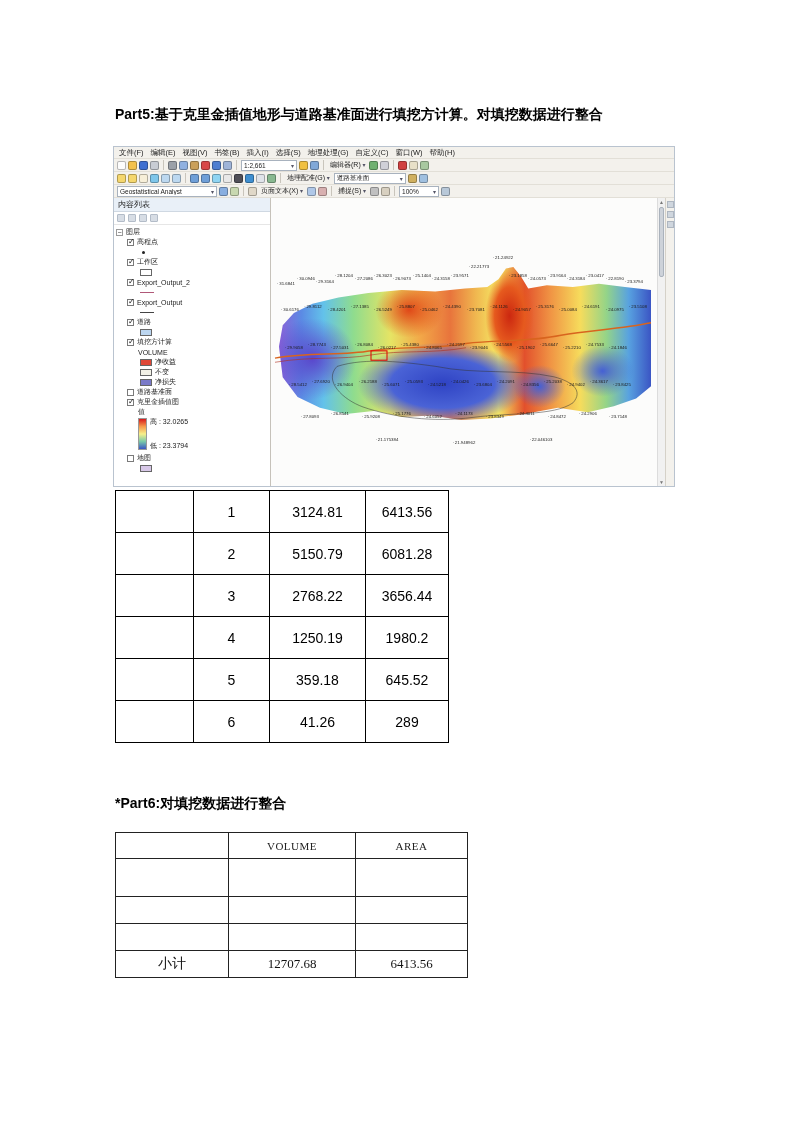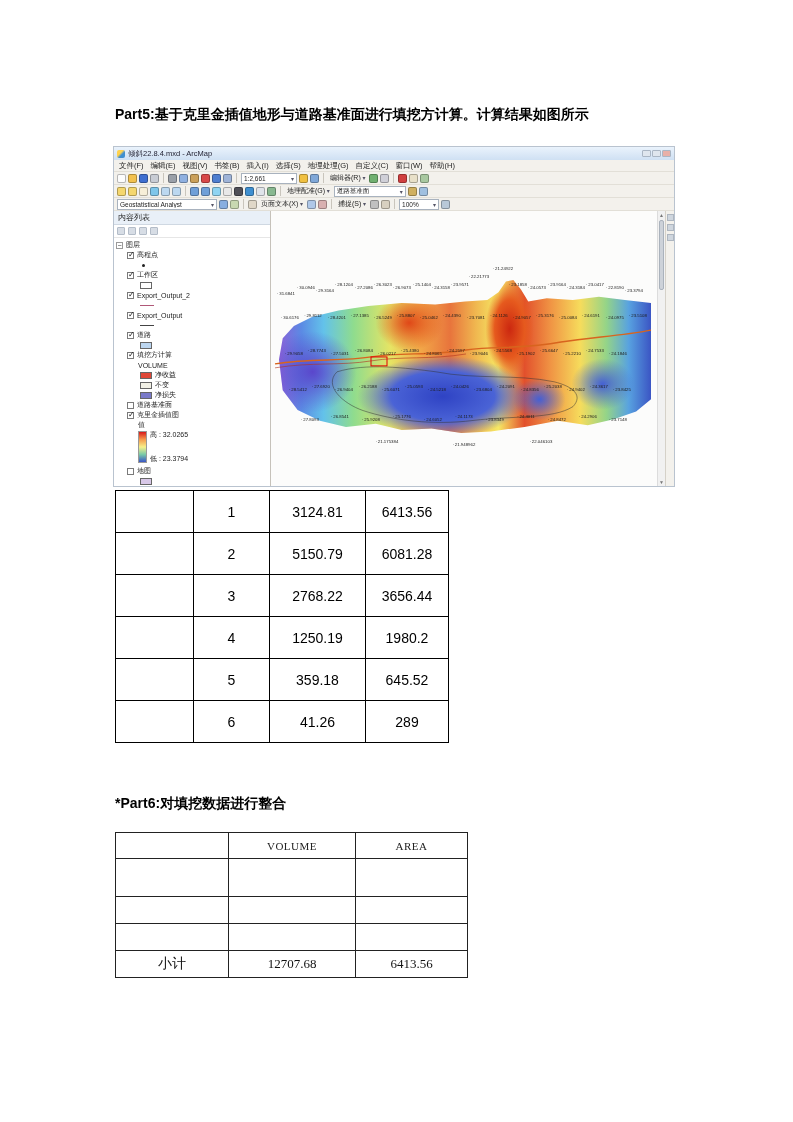--- a/index.html
+++ b/index.html
@@ -89,32 +89,23 @@
   .t2 tr:nth-child(2) td { height:38px; }
   .t2 tr:nth-child(3) td, .t2 tr:nth-child(4) td, .t2 tr:nth-child(5) td { height:27px; }
   .t2 tr:nth-child(6) td { height:42px; }
   .t2 .cn { font-family:"Liberation Sans",sans-serif; font-size:14px; }
 </style>
 </head>
 <body>
 
 <div class="page">
 
-  <div class="part-title" id="part5-title">Part5:基于克里金插值地形与道路基准面进行填挖方计算。计算结果如图所示</div>
+  <div class="part-title" id="part5-title">Part5:基于克里金插值地形与道路基准面进行填挖方计算。对填挖数据进行整合</div>
 
   <div class="arcmap">
-    <div class="titlebar">
-      <span class="app-icon"></span>
-      <span class="wtitle">倾斜22.8.4.mxd - ArcMap</span>
-      <span class="winbtns">
-        <span class="wbtn"></span>
-        <span class="wbtn"></span>
-        <span class="wbtn close"></span>
-      </span>
-    </div>
     <div class="menubar">
         <span class="menu-item">文件(F)</span>
         <span class="menu-item">编辑(E)</span>
         <span class="menu-item">视图(V)</span>
         <span class="menu-item">书签(B)</span>
         <span class="menu-item">插入(I)</span>
         <span class="menu-item">选择(S)</span>
         <span class="menu-item">地理处理(G)</span>
         <span class="menu-item">自定义(C)</span>
         <span class="menu-item">窗口(W)</span>

